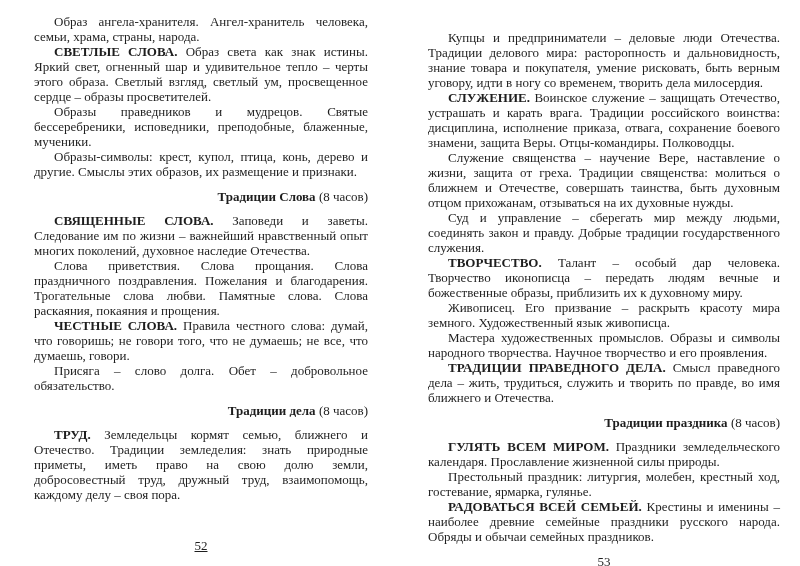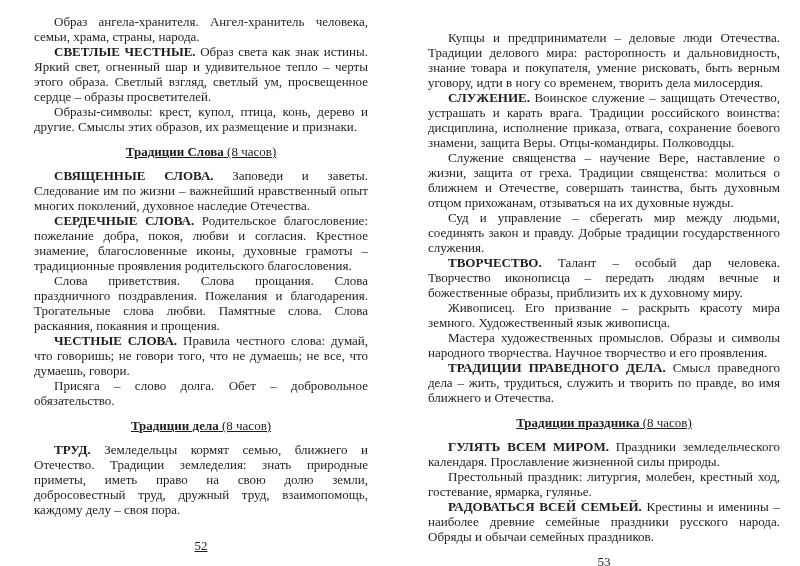--- a/index.html
+++ b/index.html
@@ -30,48 +30,47 @@
   .para {
     margin: 0;
     text-indent: 20px;
     hyphens: auto;
     -webkit-hyphens: auto;
   }
   .para b, .section-heading b {
     font-weight: bold;
   }
   .section-heading {
-    text-align: center;
+    text-align: right;
     text-indent: 0;
     margin: 10px 0 9px 0;
-    text-decoration: underline;
   }
   .page-number {
     position: absolute;
     bottom: 0;
     left: 0;
     width: 100%;
     text-align: center;
     font-size: 13px;
     text-decoration: underline;
   }
 </style>
 </head>
 <body>
 
 <div class="book-spread">
 
   <div class="page page-left">
     <div class="page-body">
         <p class="para">Образ ангела-хранителя. Ангел-хранитель человека, семьи, храма, страны, народа.</p>
-        <p class="para"><b>СВЕТЛЫЕ ЧЕСТНЫЕ. </b>Образ света как знак истины. Яркий свет, огненный шар и удивительное тепло – черты этого образа. Светлый взгляд, светлый ум, просвещенное сердце – образы просветителей.</p>
+        <p class="para"><b>СВЕТЛЫЕ СЛОВА. </b>Образ света как знак истины. Яркий свет, огненный шар и удивительное тепло – черты этого образа. Светлый взгляд, светлый ум, просвещенное сердце – образы просветителей.</p>
+        <p class="para">Образы праведников и мудрецов. Святые бессеребреники, исповедники, преподобные, блаженные, мученики.</p>
         <p class="para">Образы-символы: крест, купол, птица, конь, дерево и другие. Смыслы этих образов, их размещение и признаки.</p>
         <div class="section-heading"><b>Традиции Слова</b><span> (8 часов)</span></div>
         <p class="para"><b>СВЯЩЕННЫЕ СЛОВА. </b>Заповеди и заветы. Следование им по жизни – важнейший нравственный опыт многих поколений, духовное наследие Отечества.</p>
-        <p class="para"><b>СЕРДЕЧНЫЕ СЛОВА. </b>Родительское благословение: пожелание добра, покоя, любви и согласия. Крестное знамение, благословенные иконы, духовные грамоты – традиционные проявления родительского благословения.</p>
         <p class="para">Слова приветствия. Слова прощания. Слова праздничного поздравления. Пожелания и благодарения. Трогательные слова любви. Памятные слова. Слова раскаяния, покаяния и прощения.</p>
         <p class="para"><b>ЧЕСТНЫЕ СЛОВА. </b>Правила честного слова: думай, что говоришь; не говори того, что не думаешь; не все, что думаешь, говори.</p>
         <p class="para">Присяга – слово долга. Обет – добровольное обязательство.</p>
         <div class="section-heading"><b>Традиции дела</b><span> (8 часов)</span></div>
         <p class="para"><b>ТРУД. </b>Земледельцы кормят семью, ближнего и Отечество. Традиции земледелия: знать природные приметы, иметь право на свою долю земли, добросовестный труд, дружный труд, взаимопомощь, каждому делу – своя пора.</p>
       </div>
     <div class="page-number">52</div>
   </div>
 
   <div class="page page-right">

